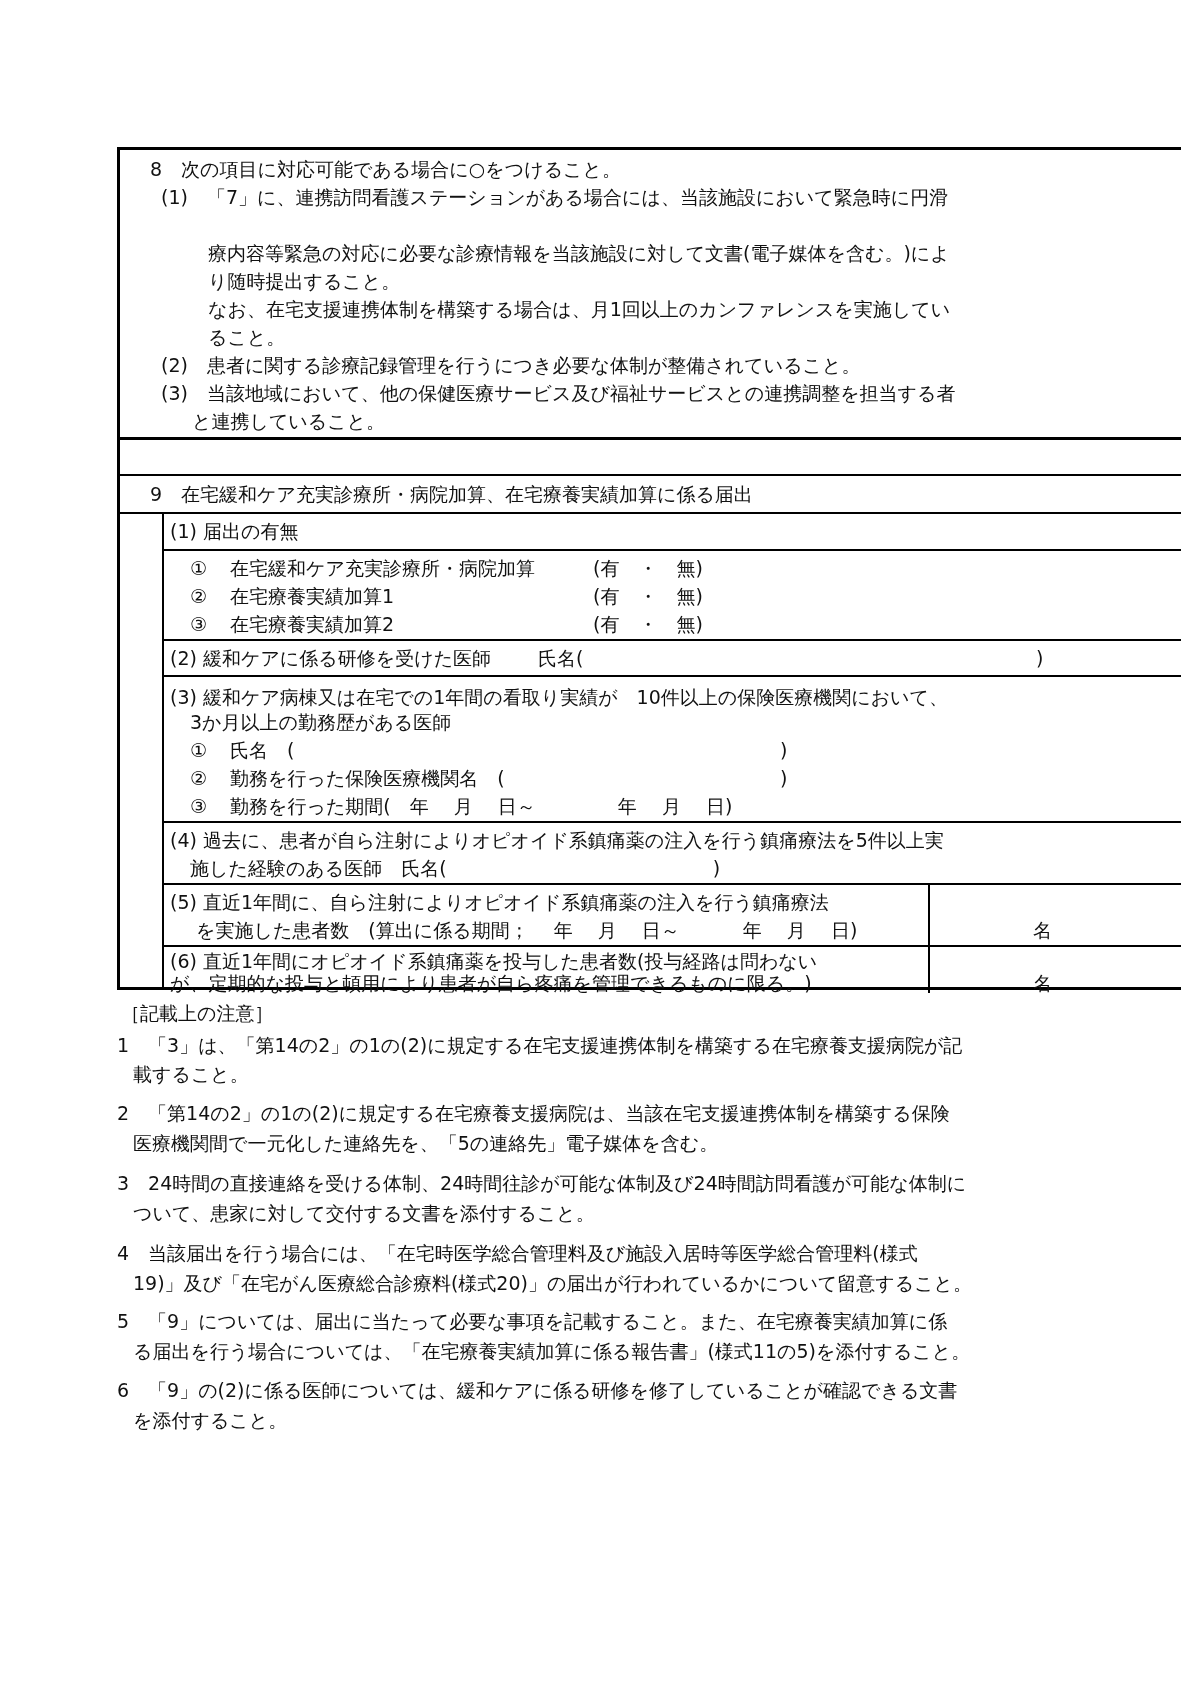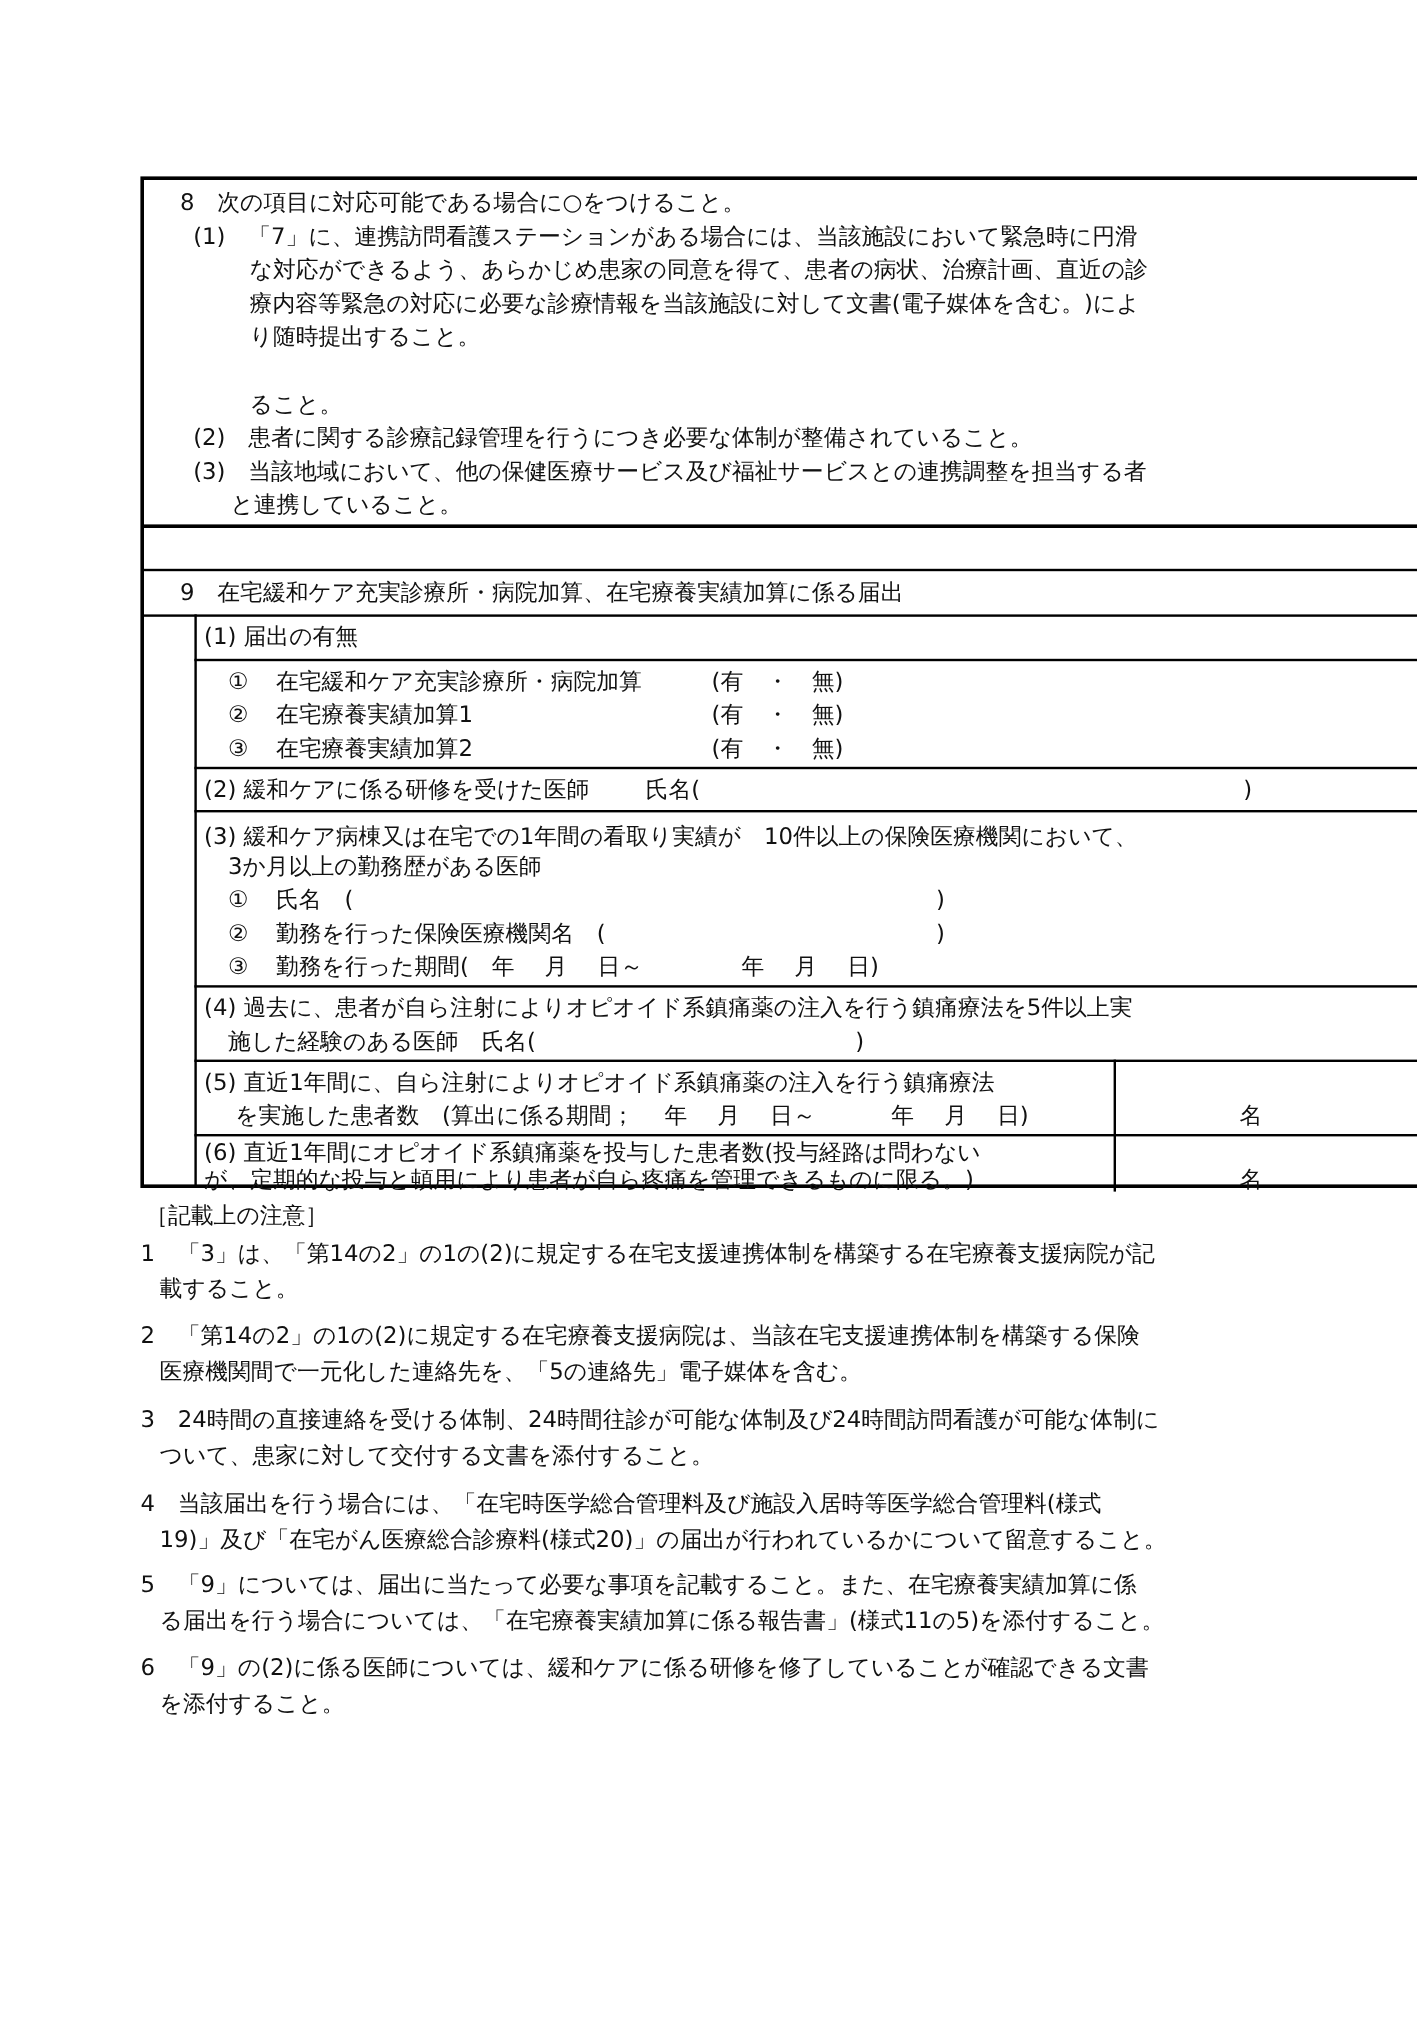--- a/index.html
+++ b/index.html
@@ -22,23 +22,23 @@
 </style>
 </head>
 <body>
 
 <div class="page">
 
   <div class="form" style="height:843px;">
 
     <div class="line" style="left:30px; top:6px;">8　次の項目に対応可能である場合に○をつけること。</div>
     <div class="line" style="left:41px; top:34px;">(1)　「7」に、連携訪問看護ステーションがある場合には、当該施設において緊急時に円滑</div>
-    <div class="line" style="left:88px; top:62px;">な対応ができるよう、あらかじめ患家の同意を得て、患者の病状、治療計画、直近の診</div>
     <div class="line" style="left:88px; top:90px;">療内容等緊急の対応に必要な診療情報を当該施設に対して文書(電子媒体を含む。)によ</div>
     <div class="line" style="left:88px; top:118px;">り随時提出すること。</div>
+    <div class="line" style="left:88px; top:146px;">なお、在宅支援連携体制を構築する場合は、月1回以上のカンファレンスを実施してい</div>
     <div class="line" style="left:88px; top:174px;">ること。</div>
     <div class="line" style="left:41px; top:202px;">(2)　患者に関する診療記録管理を行うにつき必要な体制が整備されていること。</div>
     <div class="line" style="left:41px; top:230px;">(3)　当該地域において、他の保健医療サービス及び福祉サービスとの連携調整を担当する者</div>
     <div class="line" style="left:72px; top:258px;">と連携していること。</div>
 
     <div class="hr-thick" style="top:287px;"></div>
     <div class="hr-thin" style="top:324px; left:0; right:0;"></div>
 
     <div class="line" style="left:30px; top:331px;">9　在宅緩和ケア充実診療所・病院加算、在宅療養実績加算に係る届出</div>
     <div class="hr-thin" style="top:362px; left:0; right:0;"></div>

